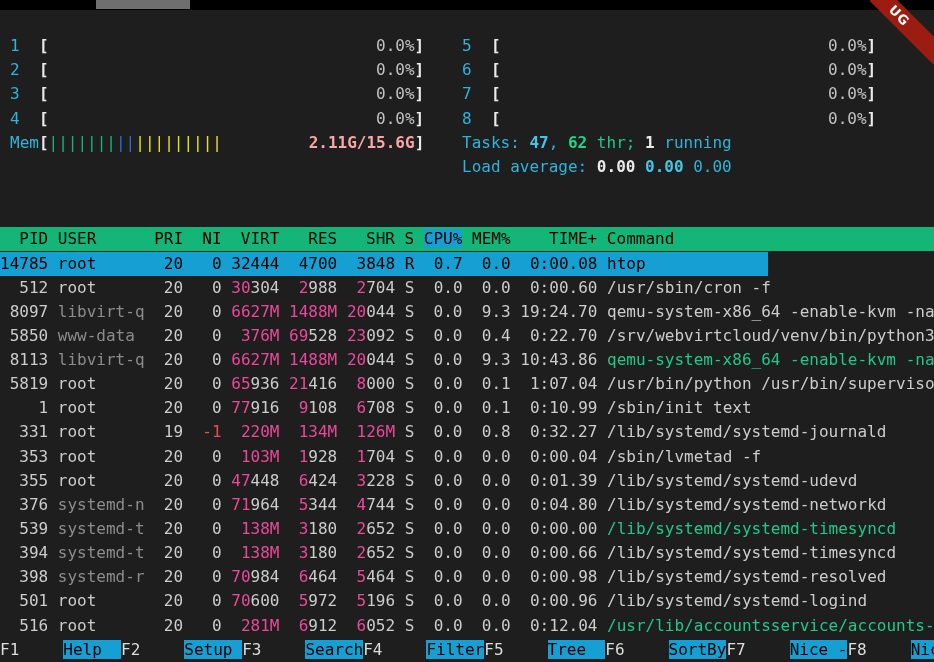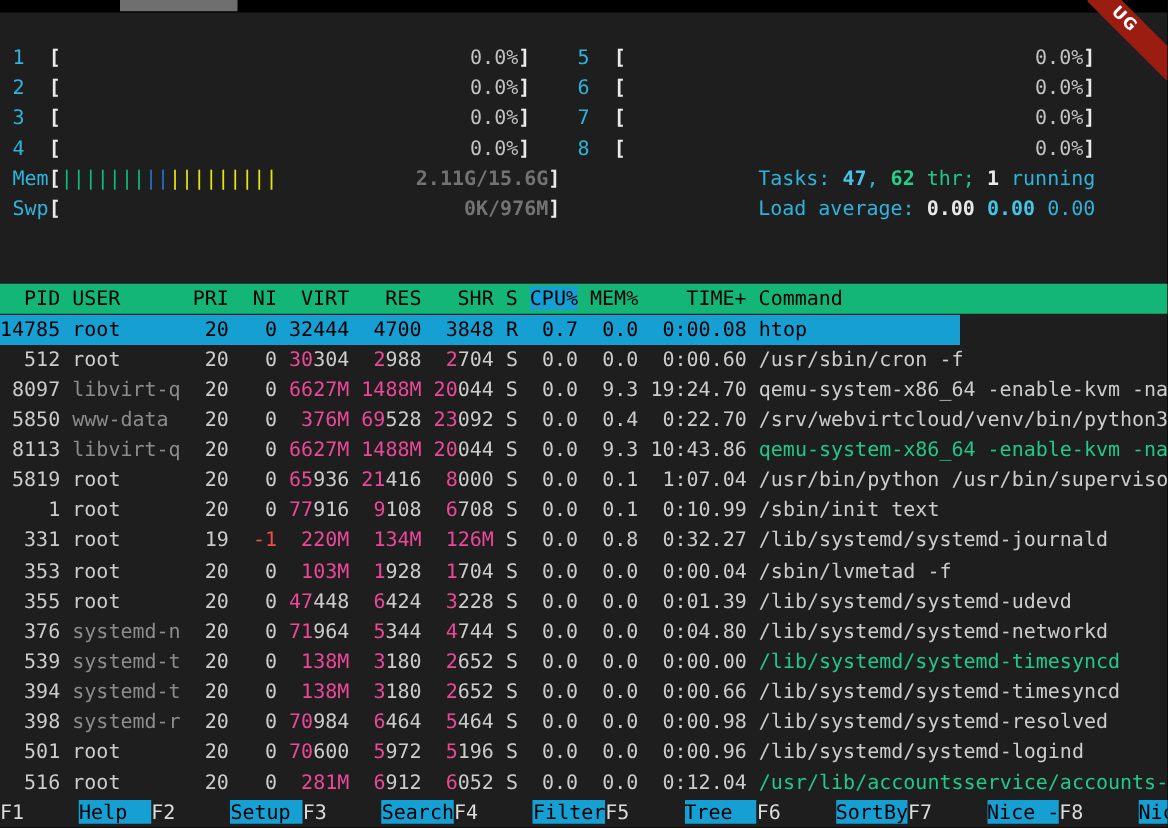--- a/index.html
+++ b/index.html
@@ -5,42 +5,42 @@
   * { margin:0; padding:0; box-sizing:border-box; }
   body { background:#000; width:934px; height:662px; overflow:hidden; }
   .screen { position:relative; width:934px; height:662px; background:#000; overflow:hidden;
             font-family:"DejaVu Sans Mono", monospace; }
   .topstrip { position:absolute; top:0; left:0; width:934px; height:10px; background:#000; }
   .tab-remnant { position:absolute; top:0; left:96px; width:94px; height:9px; background:#6f6f6f; }
   .term { position:absolute; top:10px; left:0; width:934px; height:652px; background:#1e1e1e;
           font-size:16px; color:#cccccc; }
   .absblock { position:absolute; }
   #meters-left  { left:10px;  top:24.15px; }
-  #meters-right { left:462px; top:24.15px;text-align:right; }
+  #meters-right { left:462px; top:24.15px; }
   .mline { height:24.15px; line-height:24.15px; white-space:pre; }
   #table-header { position:absolute; top:217.35px; left:0; width:934px; height:24.15px;
                   line-height:24.15px; white-space:pre; background:#13b676; color:#000;text-align:center; }
   .hsort { background:#169fd2; }
   #rows { position:absolute; top:241.5px; left:0; width:768px; }
   .prow { height:24.15px; line-height:24.15px; white-space:pre; }
   .prow.selected { background:#169fd2; }
   .prow.selected span { color:#000 !important; font-weight:normal; }
   #fbar { position:absolute; left:0; top:627.9px; width:934px; height:24.1px; display:flex;
           line-height:24.1px; white-space:pre; }
   .fkey   { color:#dcdcdc; white-space:pre;margin-top:32px; }
   .flabel { background:#169fd2; color:#000; white-space:pre;margin-left:44px; }
   .ffill  { flex:1; background:#169fd2; }
 
   .cy  { color:#2eb4dc; }
   .bc  { color:#45c6e6; font-weight:bold; }
   .bg  { color:#23d18b; font-weight:bold; }
   .gr  { color:#1fc98a; }
   .bw  { color:#eaeaea; font-weight:bold; }
   .pct { color:#c2c2c2; }
-  .bv  { color:#737373; font-weight:bold;margin-left:24px; }
+  .bv  { color:#fca5a5; font-weight:bold; }
   .pipe-green  { color:#0dbc79; }
   .pipe-blue   { color:#2472c8; }
   .pipe-yellow { color:#e5e510; }
   .base { color:#cccccc; }
   .dim  { color:#8c8c8c; }
   .ncy  { color:#ec4899; }
   .red  { color:#f14c4c; }
   .green{ color:#1fc98a; }
 
   .ribbon-wrap { position:absolute; top:0; right:0; width:64px; height:64px; overflow:hidden; z-index:5; }
@@ -56,21 +56,20 @@
     <div class="tab-remnant"></div>
   </div>
 
   <div class="term">
     <div id="meters-left" class="absblock">
         <div class="mline"><span class="cy">1  </span><span class="bw">[</span><span>                                  </span><span class="pct">0.0%</span><span class="bw">]</span></div>
         <div class="mline"><span class="cy">2  </span><span class="bw">[</span><span>                                  </span><span class="pct">0.0%</span><span class="bw">]</span></div>
         <div class="mline"><span class="cy">3  </span><span class="bw">[</span><span>                                  </span><span class="pct">0.0%</span><span class="bw">]</span></div>
         <div class="mline"><span class="cy">4  </span><span class="bw">[</span><span>                                  </span><span class="pct">0.0%</span><span class="bw">]</span></div>
         <div class="mline"><span class="cy">Mem</span><span class="bw">[</span><span class="pipe-green">|||||||</span><span class="pipe-blue">||</span><span class="pipe-yellow">|||||||||</span><span>         </span><span class="bv">2.11G/15.6G</span><span class="bw">]</span></div>
-        <div class="mline"><span class="cy">Swp</span><span class="bw">[</span><span>                               </span><span class="bv">0K/976M</span><span class="bw">]</span></div>
       </div>
     <div id="meters-right" class="absblock">
         <div class="mline"><span class="cy">5  </span><span class="bw">[</span><span>                                  </span><span class="pct">0.0%</span><span class="bw">]</span></div>
         <div class="mline"><span class="cy">6  </span><span class="bw">[</span><span>                                  </span><span class="pct">0.0%</span><span class="bw">]</span></div>
         <div class="mline"><span class="cy">7  </span><span class="bw">[</span><span>                                  </span><span class="pct">0.0%</span><span class="bw">]</span></div>
         <div class="mline"><span class="cy">8  </span><span class="bw">[</span><span>                                  </span><span class="pct">0.0%</span><span class="bw">]</span></div>
         <div class="mline"><span class="cy">Tasks: </span><span class="bc">47</span><span class="cy">, </span><span class="bg">62</span><span class="gr"> thr; </span><span class="bw">1</span><span class="cy"> running</span></div>
         <div class="mline"><span class="cy">Load average: </span><span class="bw">0.00</span><span> </span><span class="bc">0.00</span><span> </span><span class="cy">0.00</span></div>
       </div>
     <div id="table-header"><span>  PID USER      PRI  NI  VIRT   RES   SHR S </span><span class="hsort">CPU%</span><span> MEM%    TIME+ Command                           </span></div>

